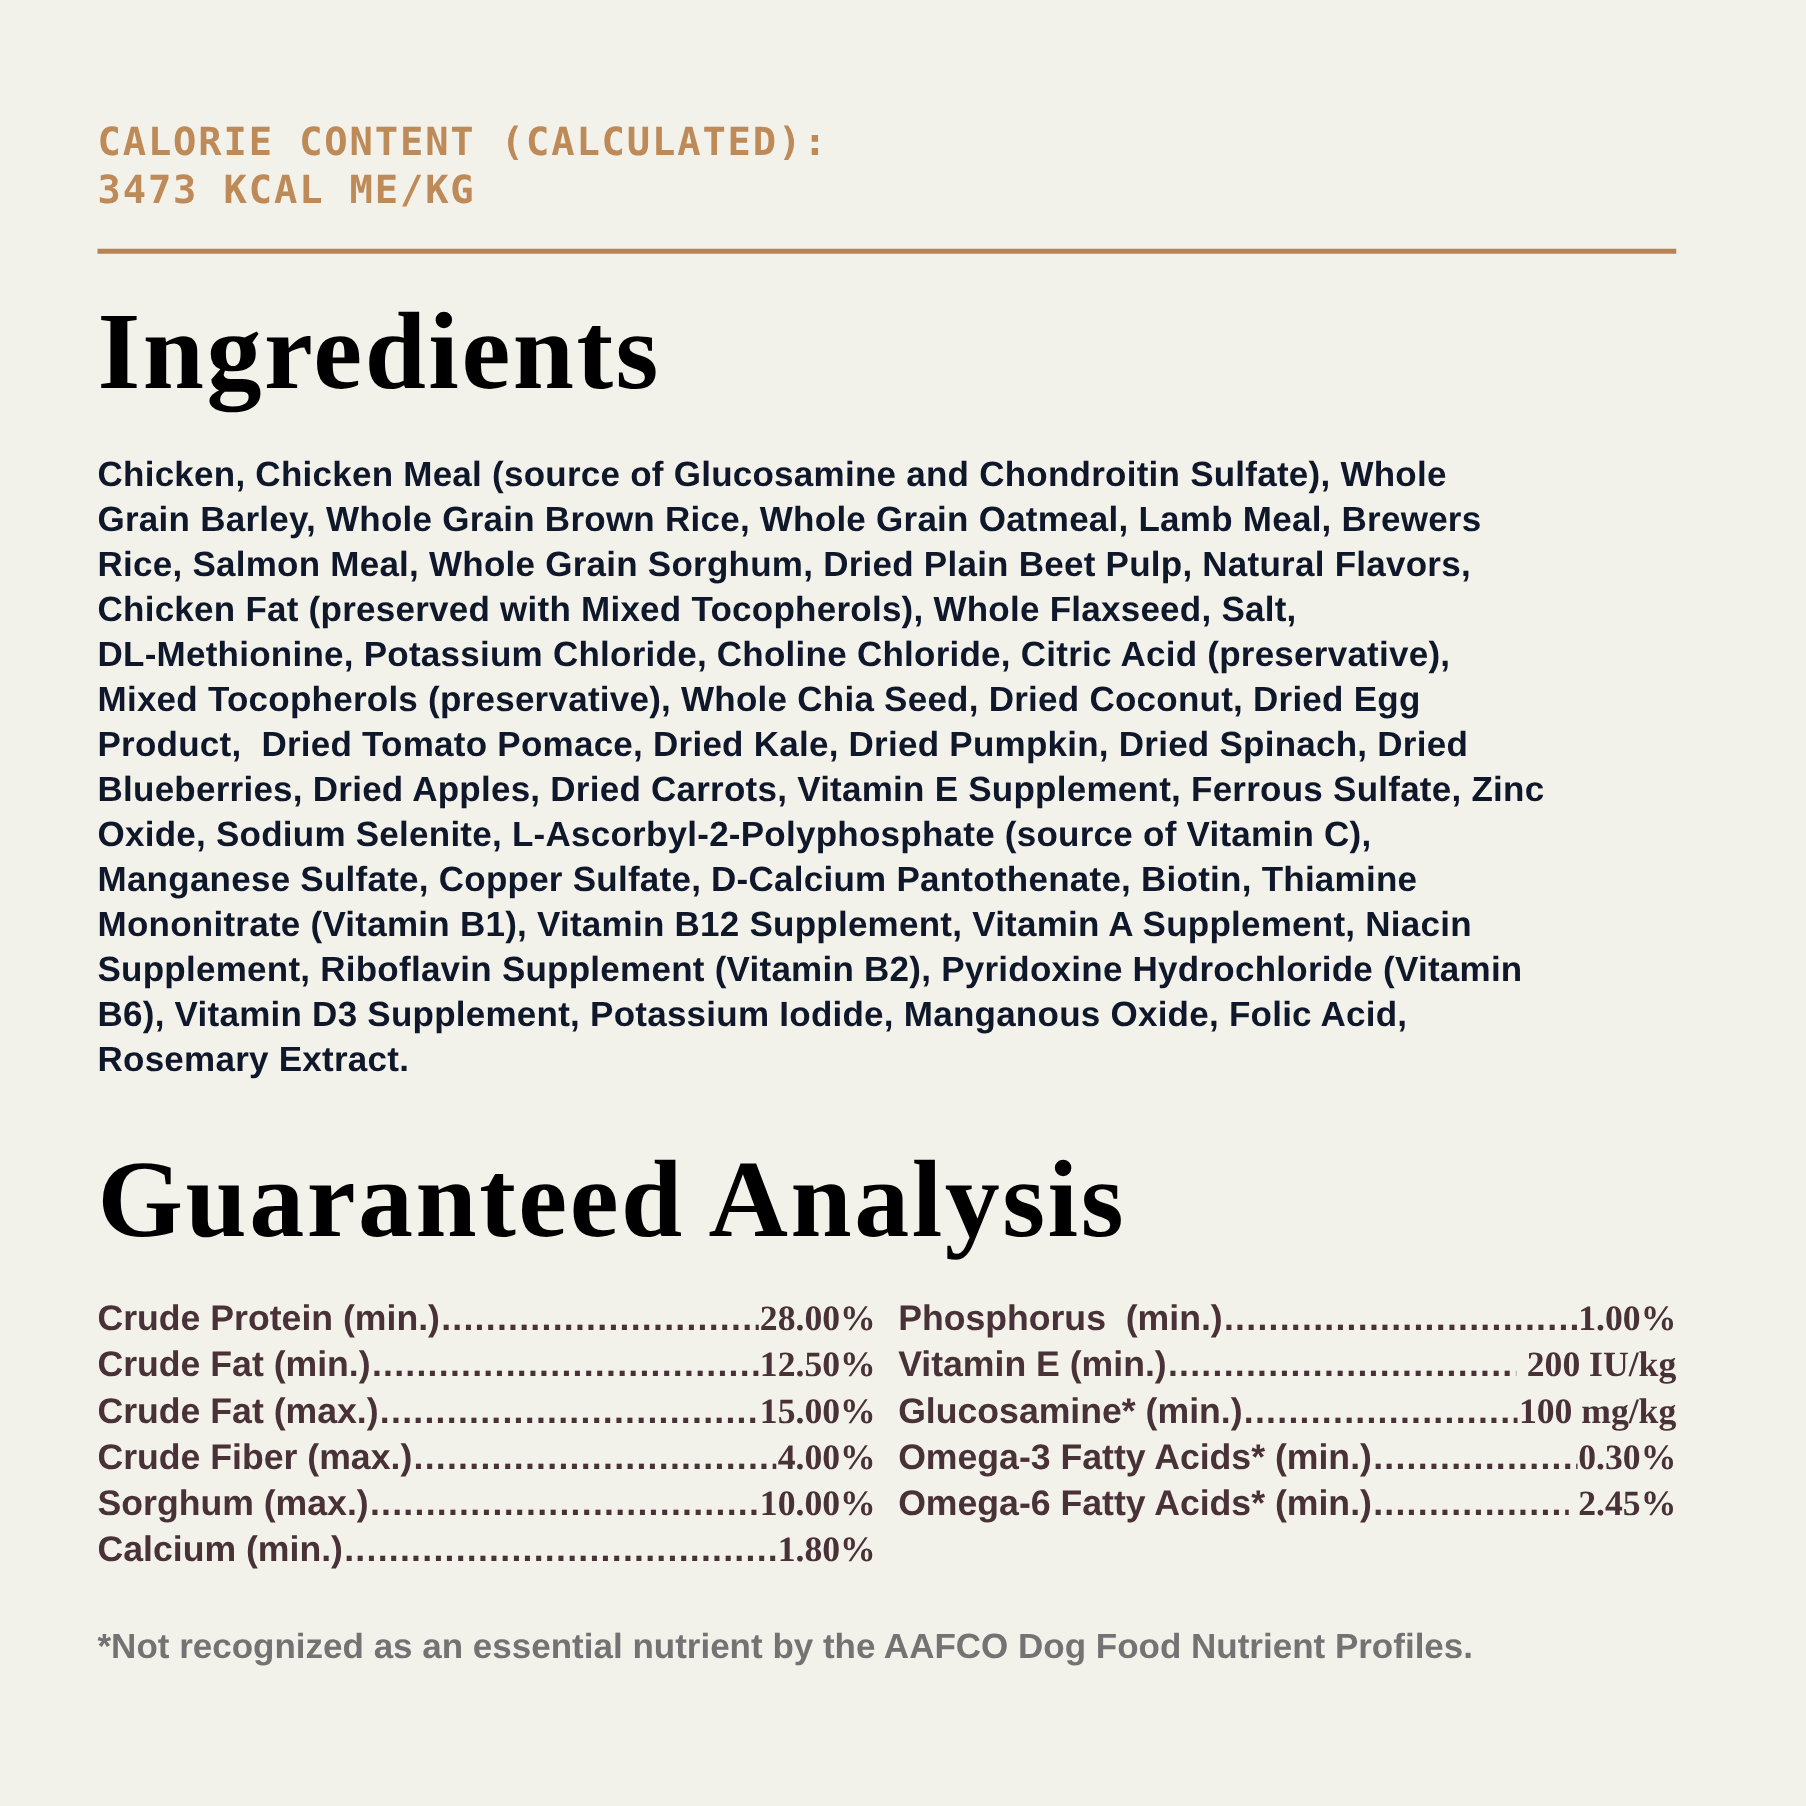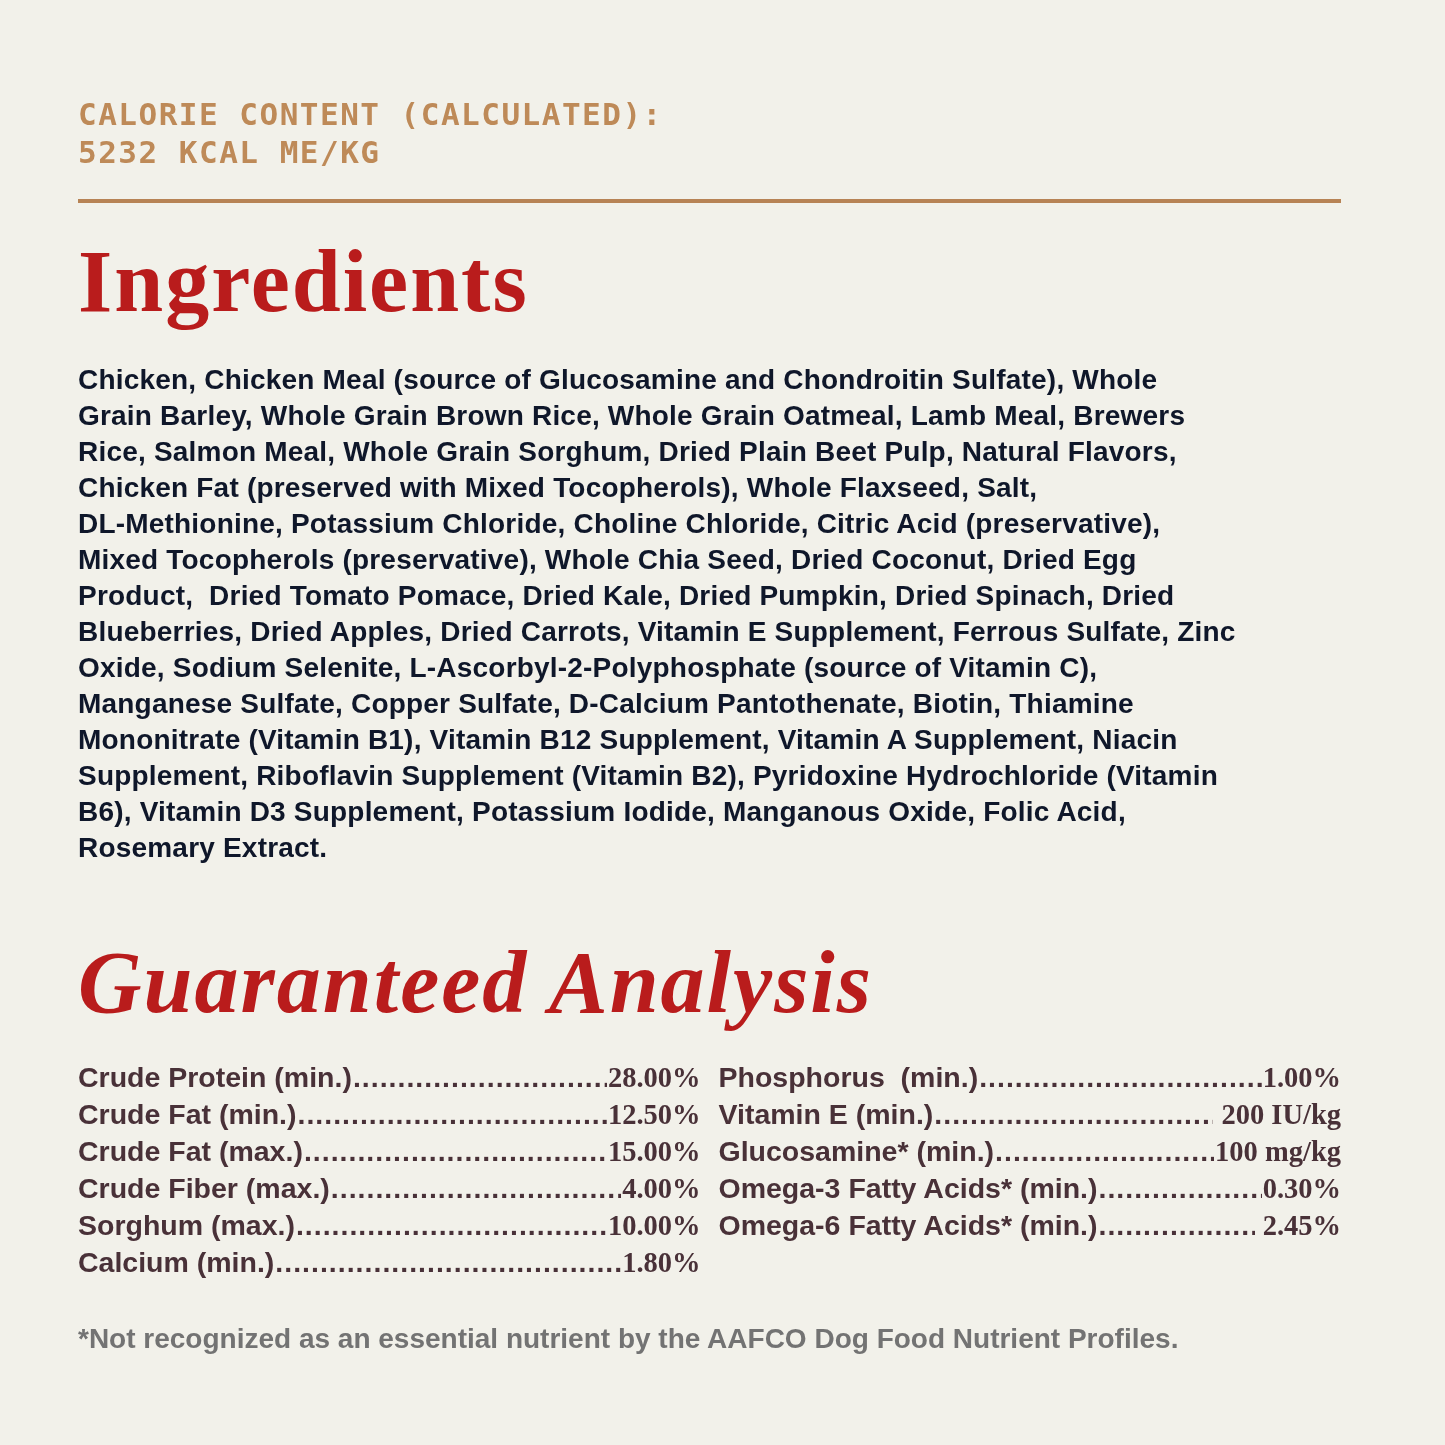--- a/index.html
+++ b/index.html
@@ -32,28 +32,28 @@
   .divider {
     border: none;
     height: 4px;
     background: #B78355;
     margin: 28px 0 0 0;
   }
   
   h1.heading {
     font-family: "Liberation Serif", serif;
     font-weight: bold;
-    color: #b91c1c;
+    color: #000000;
     font-size: 88px;
     line-height: 1.15;
     letter-spacing: 2px;
     margin: 0;
   }
   h1.ingredients-h { margin-top: 28px; }
-  h1.analysis-h { margin-top: 66px; font-style: italic; }
+  h1.analysis-h { margin-top: 44px; }
   
   .ingredients {
     margin: 30px 0 0 0;
     color: #0f172a;
     font-weight: bold;
     font-size: 28px;
     line-height: 36px;
     white-space: pre-wrap;
     letter-spacing: 0.2px;
   }
@@ -96,21 +96,21 @@
     line-height: 36px;
   }
 </style>
 </head>
 <body>
 
 <div class="page">
 
   <section class="calorie">
     <div>CALORIE CONTENT (CALCULATED):</div>
-    <div>5232 KCAL ME/KG</div>
+    <div>3473 KCAL ME/KG</div>
   </section>
 
   <hr class="divider">
 
   <h1 class="heading ingredients-h">Ingredients</h1>
 
   <p class="ingredients">Chicken, Chicken Meal (source of Glucosamine and Chondroitin Sulfate), Whole
 Grain Barley, Whole Grain Brown Rice, Whole Grain Oatmeal, Lamb Meal, Brewers
 Rice, Salmon Meal, Whole Grain Sorghum, Dried Plain Beet Pulp, Natural Flavors,
 Chicken Fat (preserved with Mixed Tocopherols), Whole Flaxseed, Salt,

